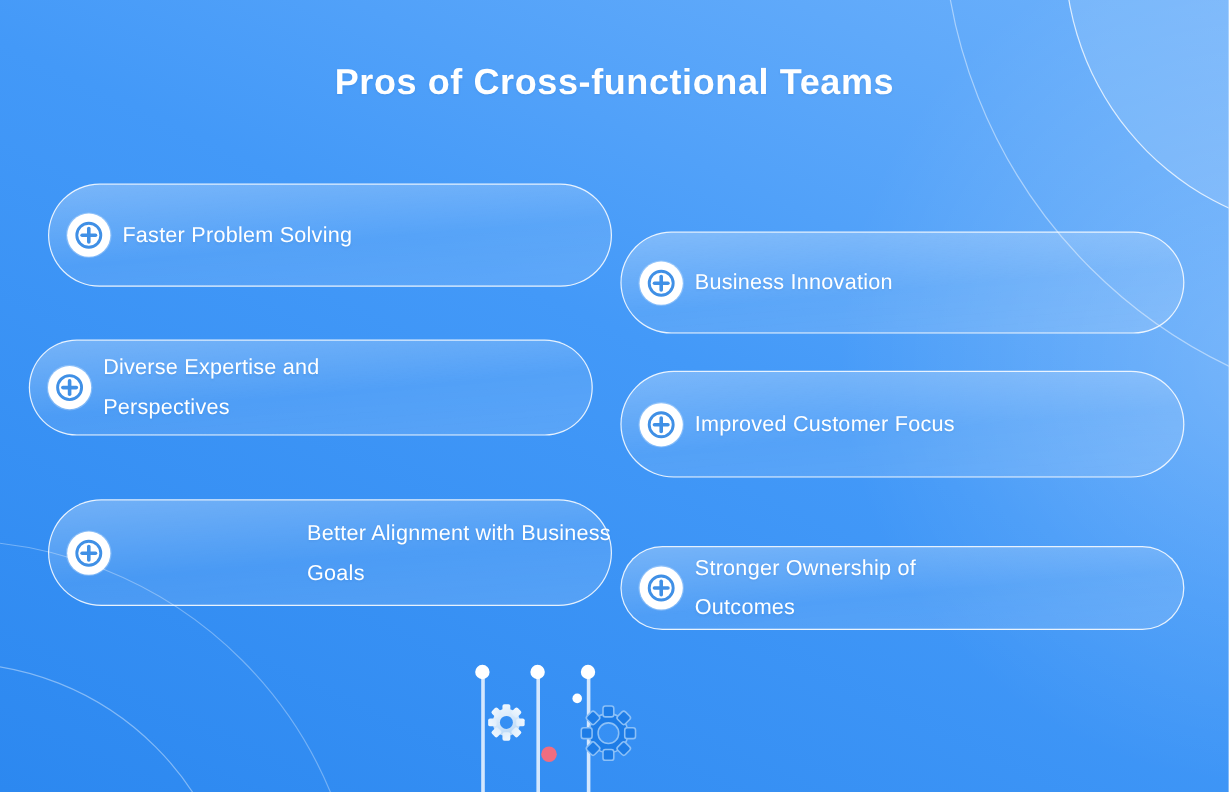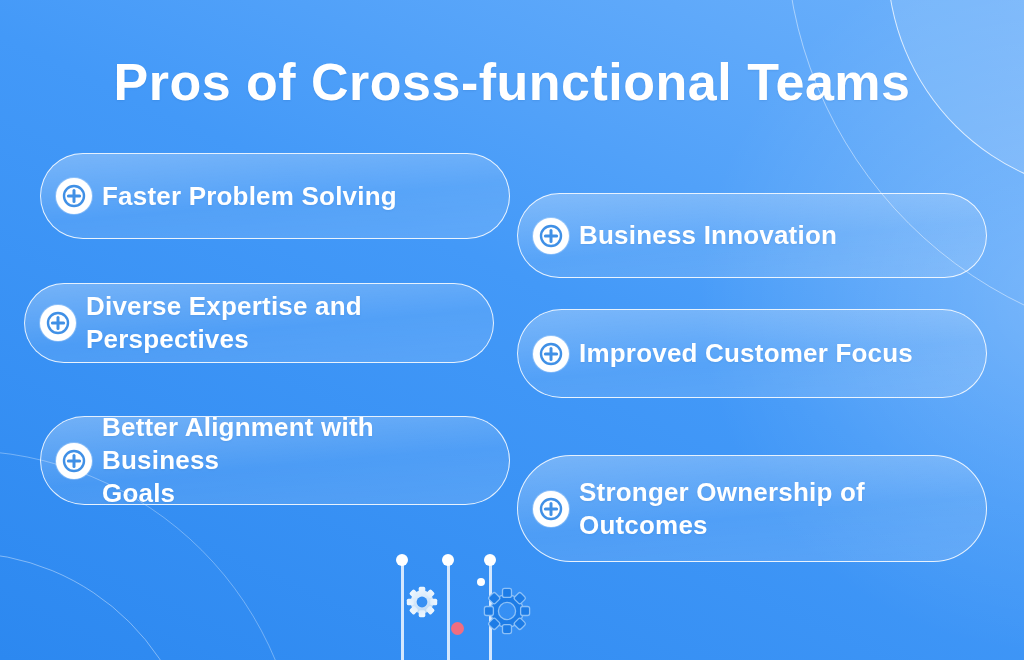--- a/index.html
+++ b/index.html
@@ -28,44 +28,44 @@
     left:-278px;top:552px;width:476px;height:476px;
     border:1.5px solid rgba(255,255,255,0.40);
   }
   .circle.bl-line-outer{
     left:-380px;top:450px;width:680px;height:680px;
     border:1.5px solid rgba(255,255,255,0.32);
   }
   
   .title{
     position:absolute;left:0;top:52px;width:1024px;
-    text-align:center;color:#ffffff;font-size:52px;font-weight:700;
+    text-align:center;color:#ffffff;font-size:30px;font-weight:700;
     letter-spacing:0.5px;text-shadow:0 1px 2px rgba(30,90,160,0.15);
   }
   
   .card{
     position:absolute;display:flex;align-items:center;
     padding-left:15px;gap:10px;box-sizing:border-box;
     border-radius:9999px;
     background:linear-gradient(175deg, rgba(255,255,255,0.30) 0%, rgba(255,255,255,0.10) 55%, rgba(255,255,255,0.14) 100%);
     border:1.5px solid rgba(255,255,255,0.85);
   }
   .card-l1{left:40px; top:153px;width:470px;height:86px;}
   .card-l2{left:24px; top:283px;width:470px;height:80px;}
-  .card-l3{left:40px; top:416px;width:470px;height:89px;}
+  .card-l3{left:40px; top:416px;width:470px;height:89px;justify-content:space-between;}
   .card-r1{left:517px;top:193px;width:470px;height:85px;}
   .card-r2{left:517px;top:309px;width:470px;height:89px;}
-  .card-r3{left:517px;top:455px;width:470px;height:107px;align-items:center;}
+  .card-r3{left:517px;top:455px;width:470px;height:70px;align-items:center;}
   .badge{
     flex:0 0 auto;width:36px;height:36px;border-radius:50%;background:#ffffff;
     display:flex;align-items:center;justify-content:center;
     box-shadow:0 0 0 1px rgba(255,255,255,0.25);
   }
   .card-label{
-    color:#ffffff;font-size:26px;font-weight:700;line-height:33px;
+    color:#ffffff;font-size:18px;font-weight:400;line-height:33px;
     letter-spacing:0.2px;white-space:pre-line;max-width:385px;
     text-shadow:0 1px 2px rgba(30,90,160,0.12);
   }
   
   .pin-line{position:absolute;width:2.5px;background:rgba(240,247,255,0.85);}
   .pin-head{position:absolute;width:12px;height:12px;border-radius:50%;background:#ffffff;}
   .dot{position:absolute;border-radius:50%;}
   .dot.white{left:477px;top:578px;width:8px;height:8px;background:#ffffff;}
   .dot.pink{left:451px;top:622px;width:13px;height:13px;background:#f06d80;}
   .gear{position:absolute;}

